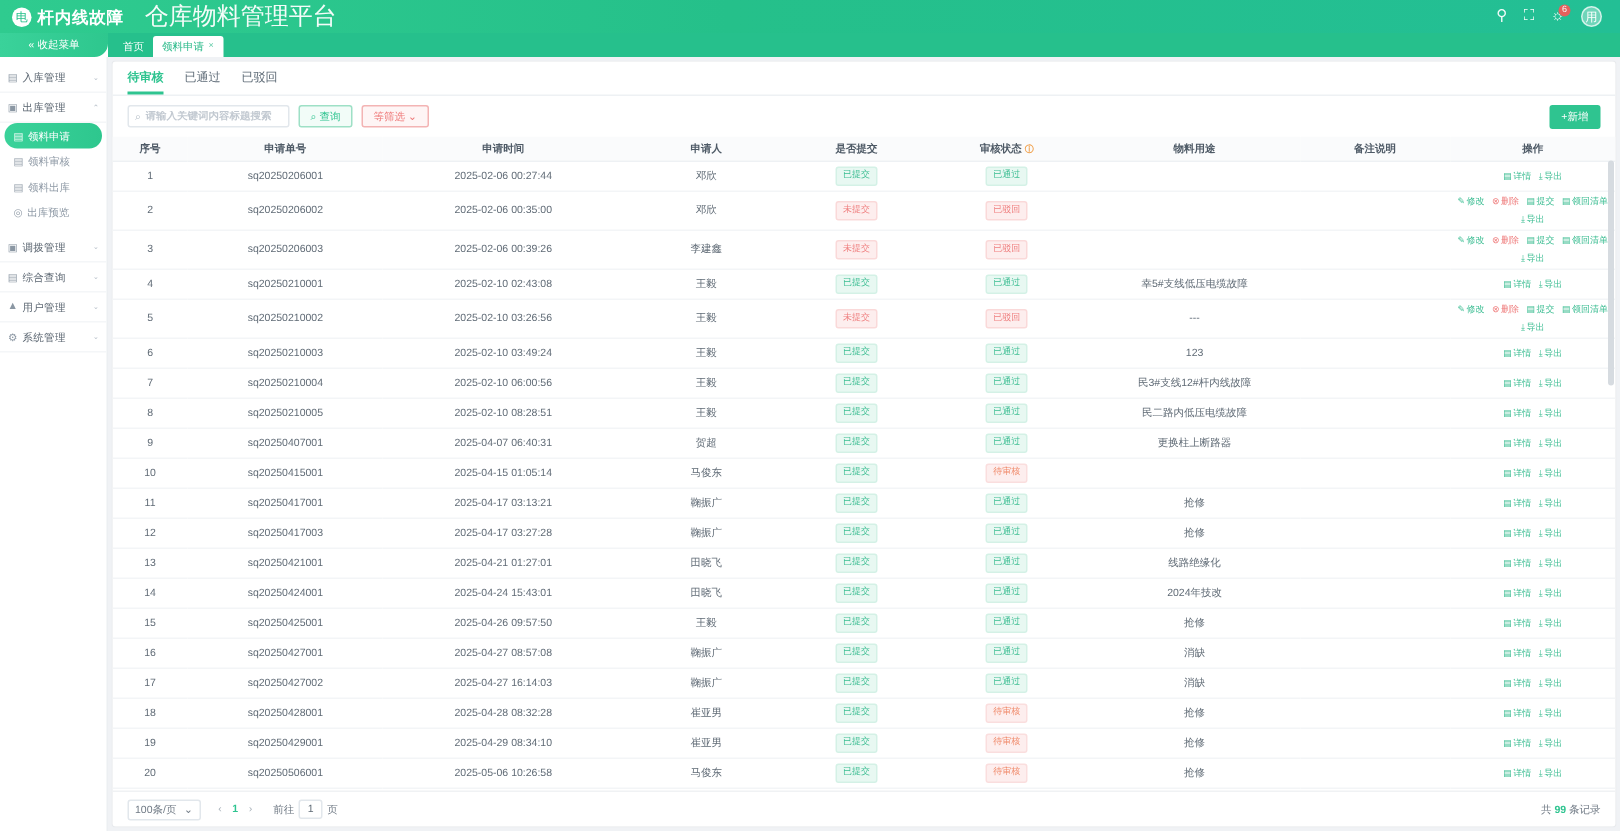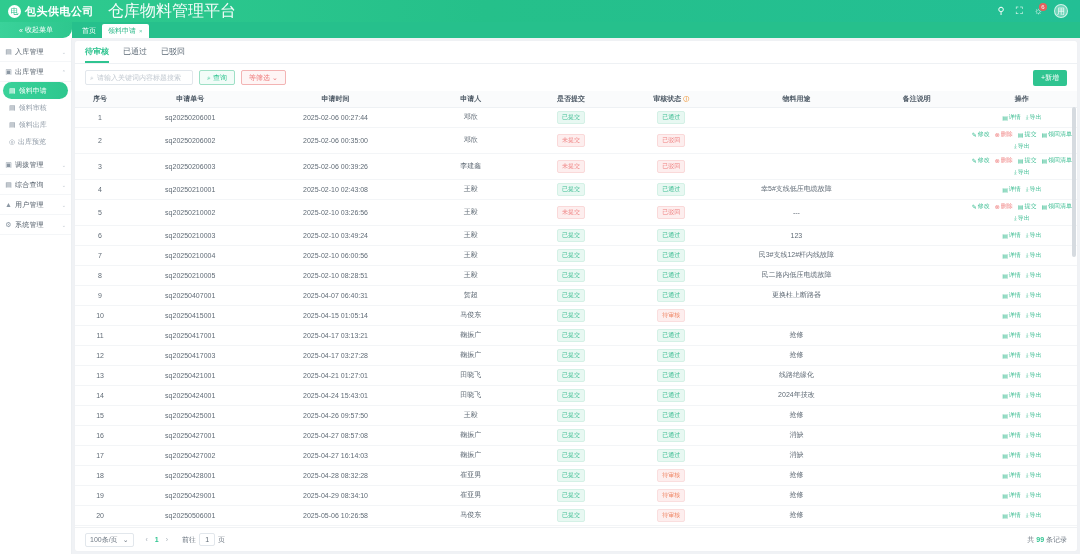--- a/index.html
+++ b/index.html
@@ -93,21 +93,21 @@
   .ftab.active { color: #2fc490; border-bottom: 2px solid #2fc490; font-weight: bold; }
 
   .toolbar { display: flex; align-items: center; gap: 6px; padding: 6px 10px; position: relative; }
   .search-box {
     width: 108px; height: 15px; border: 1px solid #e2e7ec; border-radius: 2px;
     display: flex; align-items: center; padding: 0 4px; gap: 3px; background: #fff;
   }
   .search-box .s-icon { font-size: 7px; color: #b4bdc6; }
   .search-box input {
     border: none; outline: none; font-size: 7px; width: 100%; color: #707a85;
-    font-family: "Liberation Sans", sans-serif; background: transparent;
+    font-family: "Liberation Sans", sans-serif; background: transparent; font-weight: bold;
   }
   .search-box input::placeholder { color: #c2c9d1; }
   .btn {
     height: 15px; border-radius: 2px; font-size: 7px; display: inline-flex;
     align-items: center; justify-content: center; gap: 2px; padding: 0 7px; cursor: pointer;
   }
   .btn-search { border: 1px solid #9ee0c6; color: #2fc490; background: #f2fcf8; }
   .btn-filter { border: 1px solid #f3b4b4; color: #ee7878; background: #fef5f5; }
   .btn-add {
     position: absolute; right: 10px; height: 16px; background: #2fc490; color: #fff;
@@ -169,21 +169,21 @@
   .total { margin-left: auto; font-size: 7px; color: #707a85; }
   .total b { color: #2fc490; }
 </style>
 </head>
 <body>
 
 <div class="app">
 
   <div class="topbar">
     <div class="logo-mark">电</div>
-    <div class="logo-text">包头供电公司</div>
+    <div class="logo-text">杆内线故障</div>
     <div class="sys-title">仓库物料管理平台</div>
     <div class="topbar-right">
       <div class="tb-icon">⚲</div>
       <div class="tb-icon">⛶</div>
       <div class="tb-icon">☼
         <span class="badge-dot">6</span>
       </div>
       <div class="avatar">用</div>
     </div>
   </div>

